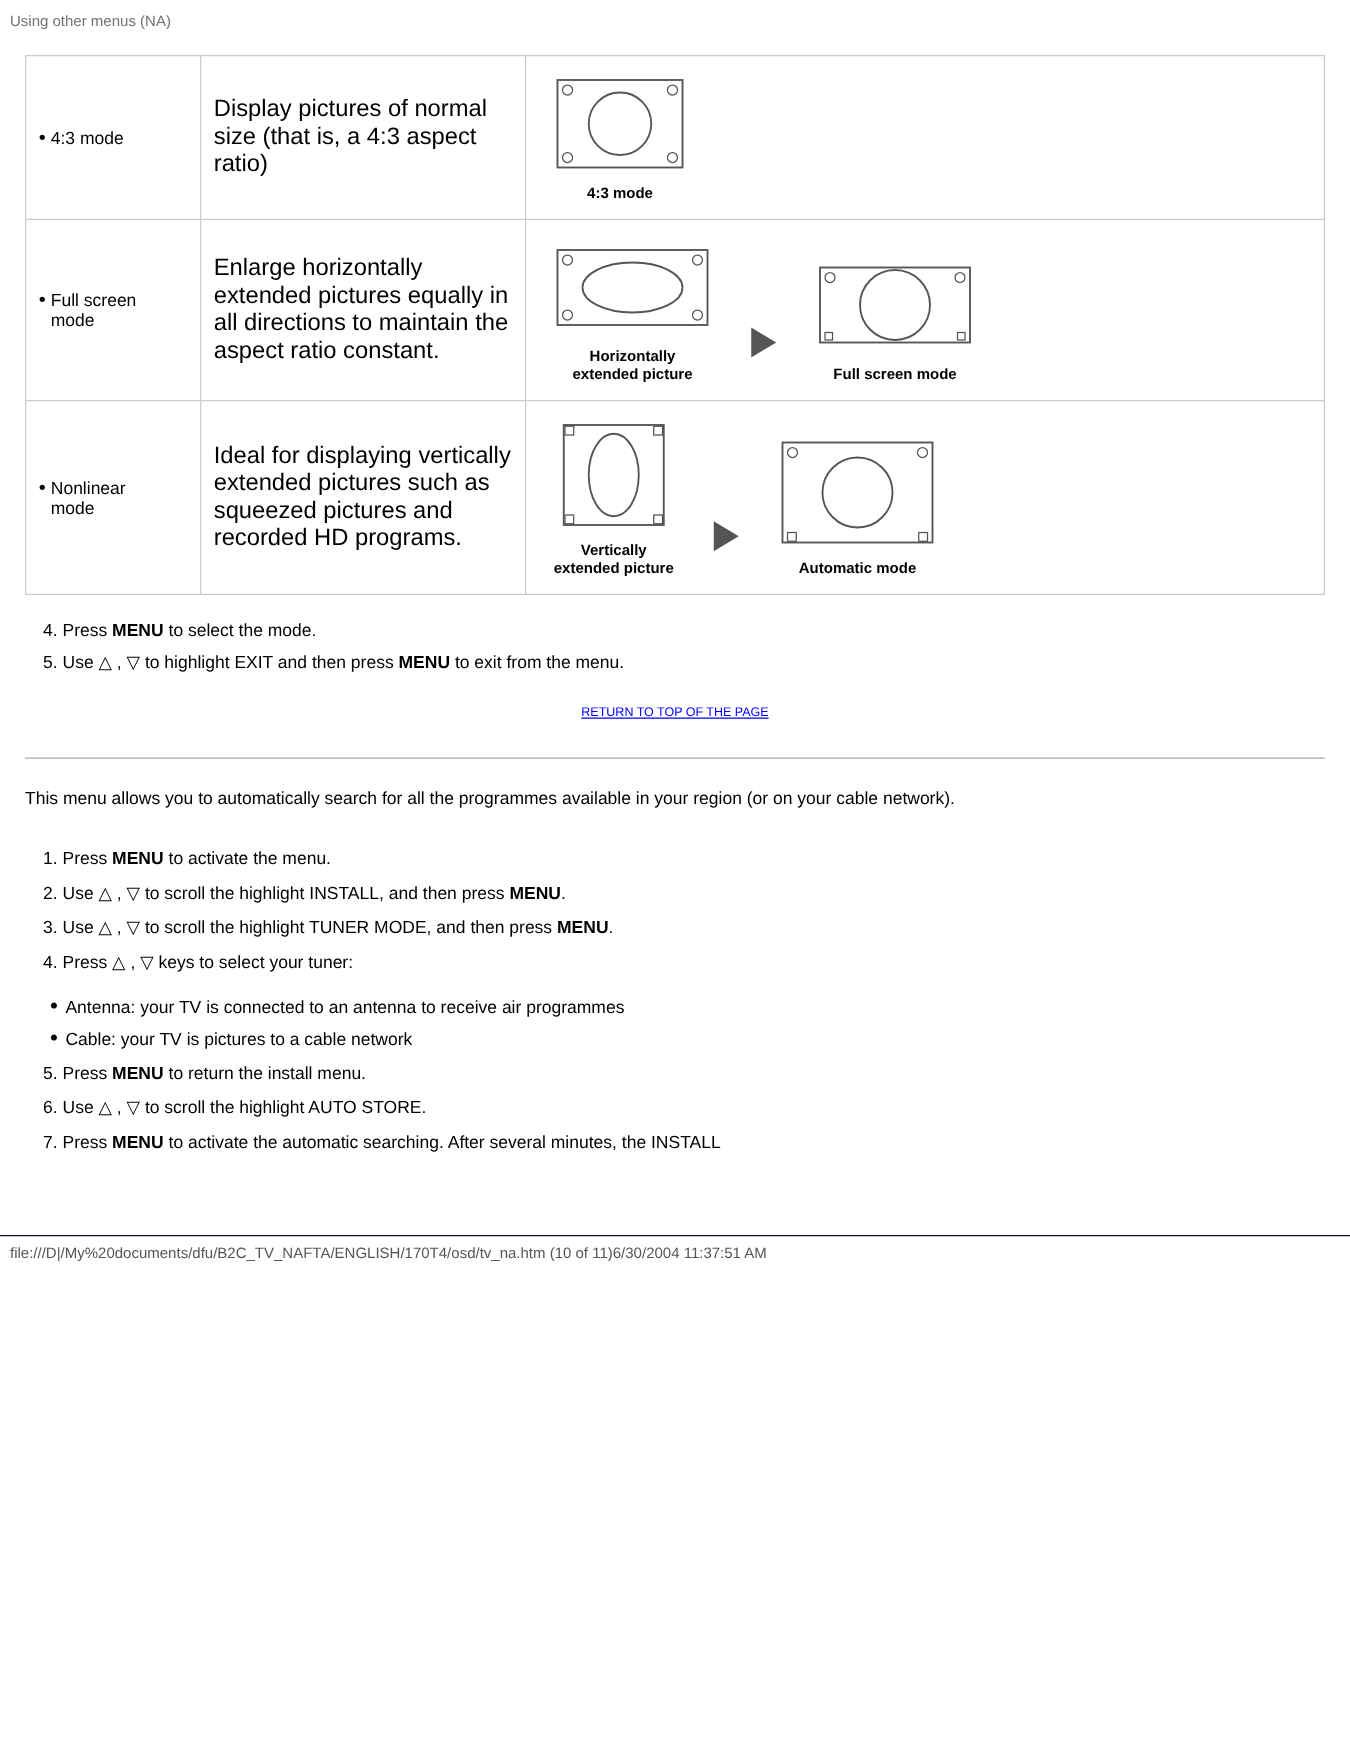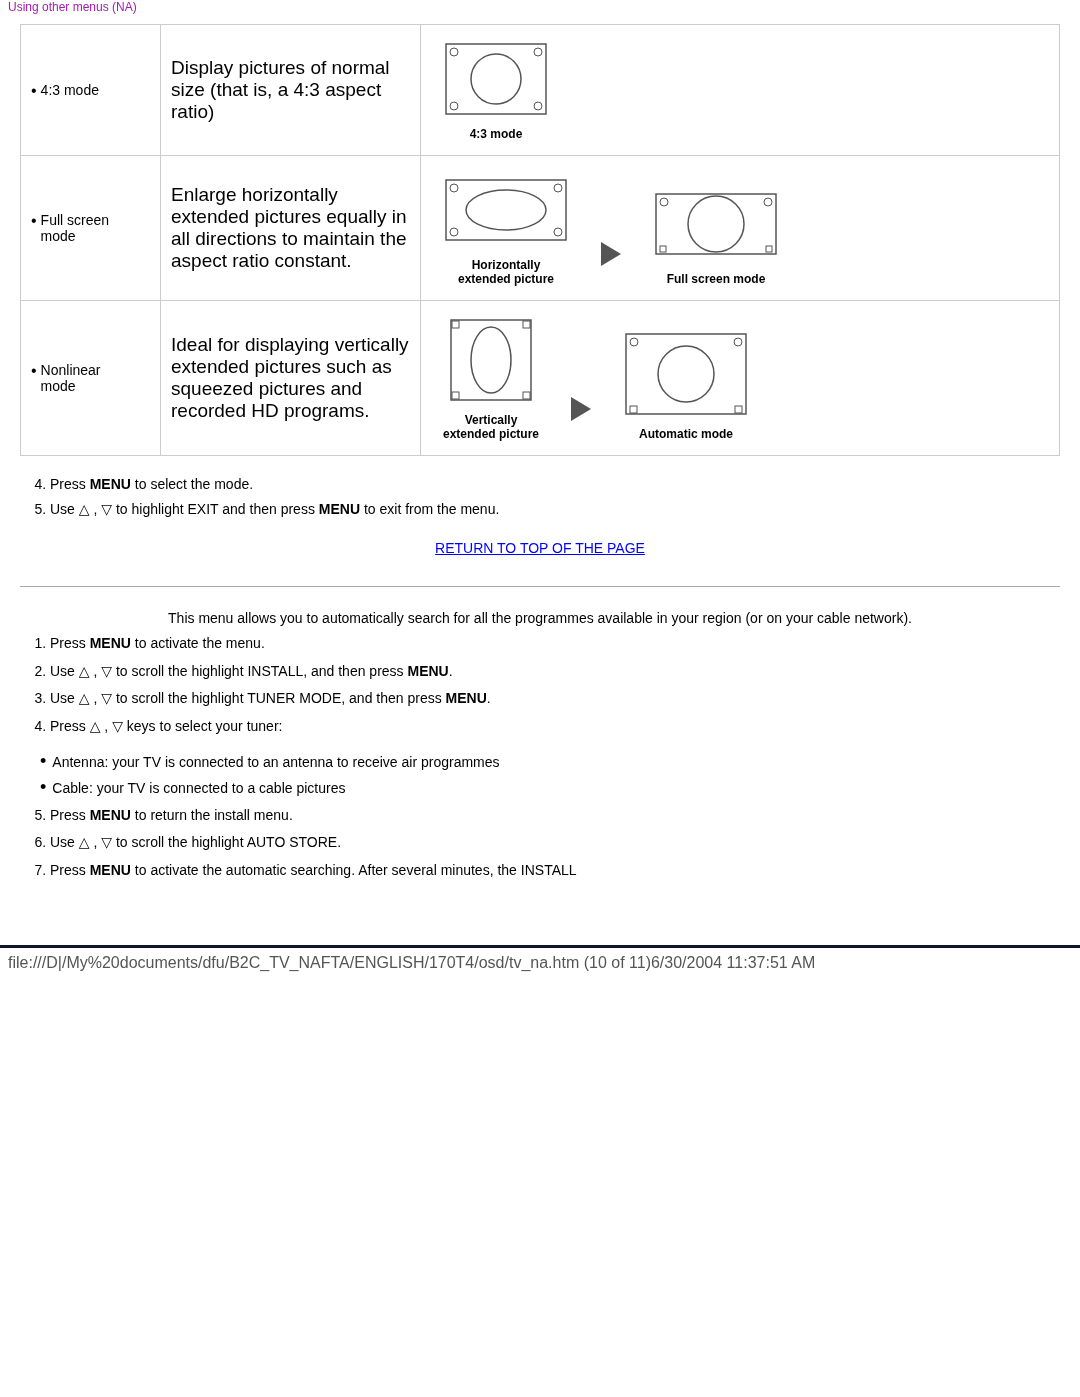--- a/index.html
+++ b/index.html
@@ -9,22 +9,22 @@
       color: #000;
       background: #fff;
       width: 1080px;
       min-height: 1397px;
       padding: 0;
     }
 
     
     .top-bar {
       font-size: 12px;
-      color: #a21caf;
-      padding: 0 8px;
+      color: #737373;
+      padding: 10px 8px;
       border-bottom: none;
     }
 
     
     .content {
       padding: 10px 20px 20px 20px;
     }
 
     
     .mode-table {
@@ -122,42 +122,41 @@
       font-size: 14px;
     }
 
     
     .return-link {
       text-align: center;
       margin: 20px 0 30px 0;
     }
     .return-link a {
       color: #00f;
-      font-size: 14px;
+      font-size: 10px;
     }
 
     
     .divider {
       border: none;
       border-top: 1px solid #aaa;
       margin: 10px 0 20px 0;
     }
 
     
     .auto-tuning-title {
       color: #0044cc;
       font-weight: bold;
       font-size: 16px;
       margin-bottom: 14px;
     }
     .auto-tuning-desc {
       font-size: 14px;
       line-height: 1.6;
-      margin-bottom: 3px;
-      text-align: center;
+      margin-bottom: 26px;
     }
     .numbered-list {
       margin-left: 30px;
       margin-bottom: 14px;
     }
     .numbered-list li {
       margin-bottom: 5px;
       line-height: 1.6;
     }
     .bullet-list {
@@ -173,24 +172,24 @@
     }
     .bullet-list li::before {
       content: '•';
       font-size: 18px;
       line-height: 1;
       margin-top: 1px;
     }
 
     
     .footer {
-      font-size: 16px;
+      font-size: 12px;
       color: #555;
       padding: 6px 8px;
-      border-top: 3px solid #0f172a;
+      border-top: 1px solid #0f172a;
       margin-top: 30px;
     }
   </style>
 </head>
 <body>
 
 <div class="top-bar">
   <span>Using other menus (NA)</span>
 </div>
 
@@ -371,21 +370,21 @@
         <span class="updown-icon">▽</span>
         keys to select your tuner:
       </li>
     </ol>
 
     <ul class="bullet-list">
       <li>
         <span>Antenna: your TV is connected to an antenna to receive air programmes</span>
       </li>
       <li>
-        <span>Cable: your TV is connected to a cable pictures</span>
+        <span>Cable: your TV is pictures to a cable network</span>
       </li>
     </ul>
 
     <ol class="numbered-list" start="5">
       <li>
         Press <span class="menu-key">MENU</span> to return the install menu.
       </li>
       <li>
         Use <span class="updown-icon">△</span> ,
         <span class="updown-icon">▽</span>

